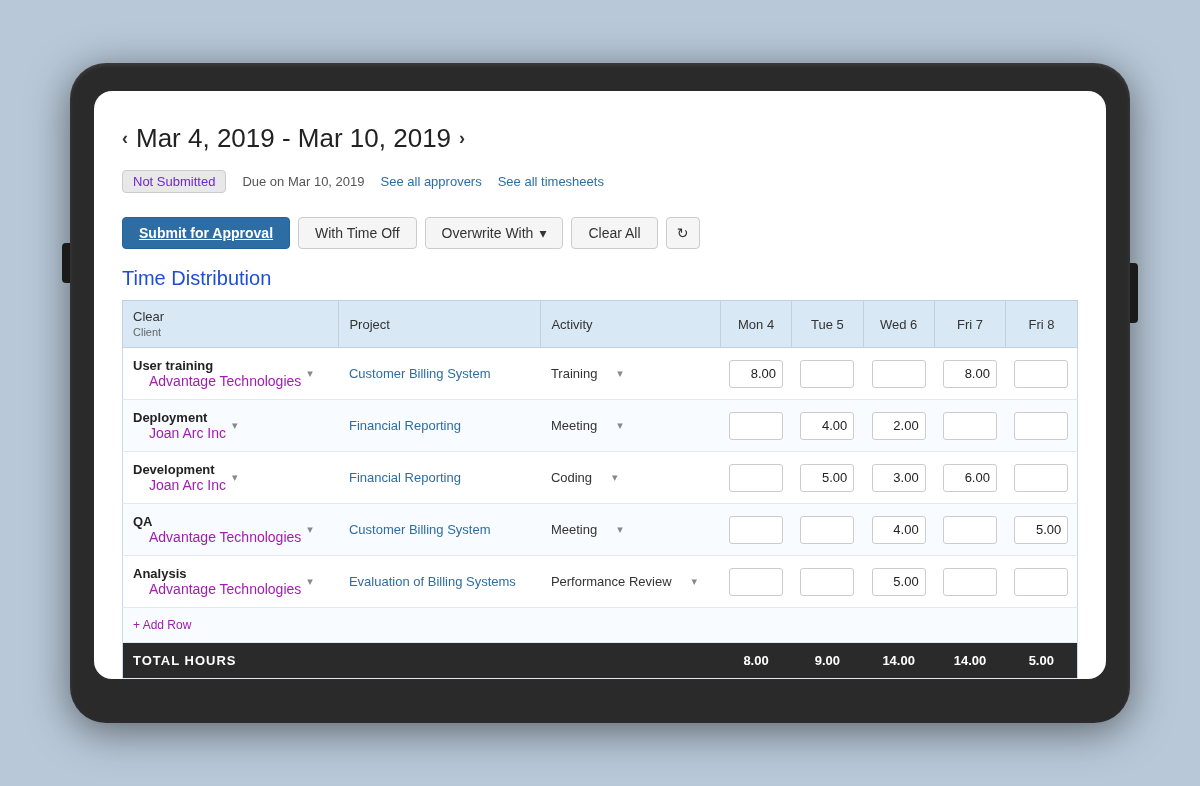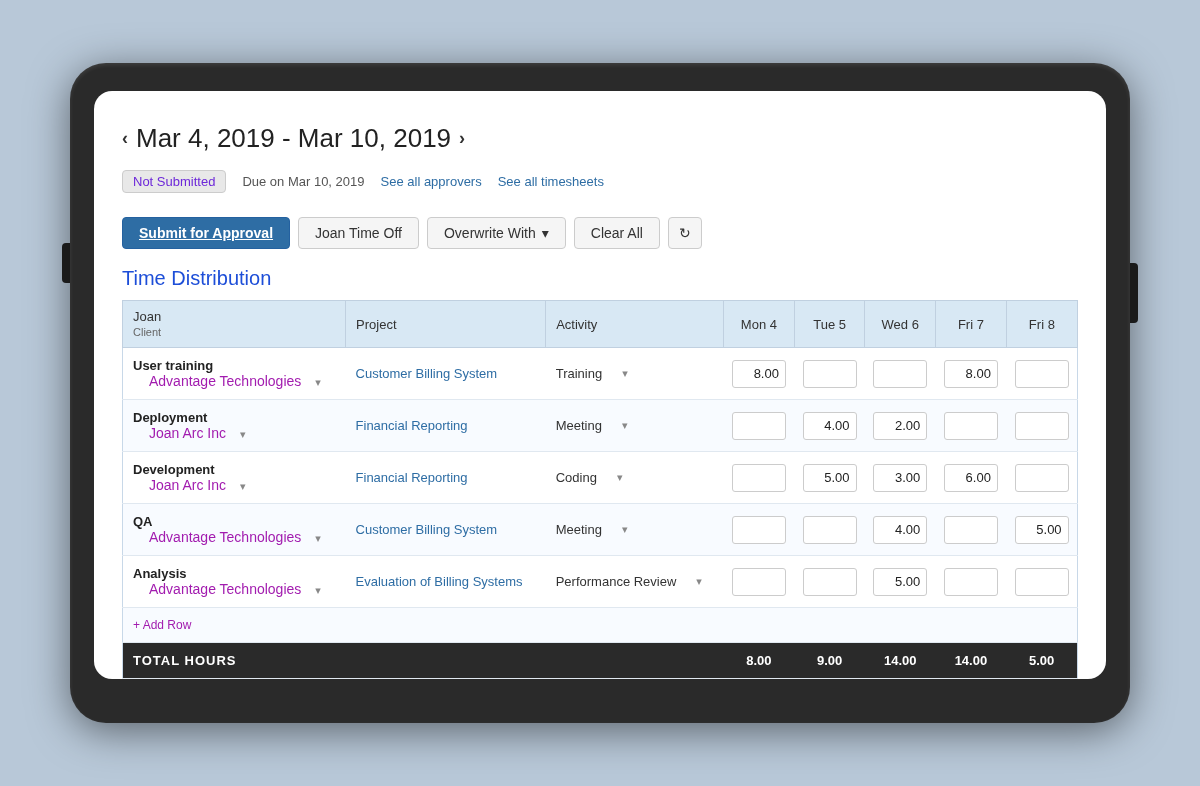--- a/index.html
+++ b/index.html
@@ -188,22 +188,22 @@
       padding: 10px 10px;
     }
 
     .td-project {
       padding: 10px 10px;
       color: #2e6da4;
     }
 
     .td-with-arrow {
       display: flex;
-      align-items: flex-end;
-      gap: 14px;
+      align-items: center;
+      gap: 6px;
     }
 
     .dropdown-arrow {
       color: #888;
       font-size: 11px;
     }
 
     .activity-select {
       display: flex;
       align-items: center;
@@ -299,36 +299,36 @@
 
       <div class="status-bar">
         <span class="status-badge">Not Submitted</span>
         <span class="due-text">Due on Mar 10, 2019</span>
         <a class="link-text">See all approvers</a>
         <a class="link-text">See all timesheets</a>
       </div>
 
       <div class="toolbar">
         <button class="btn btn-primary">Submit for Approval</button>
-        <button class="btn">Joan Time Off</button>
+        <button class="btn">With Time Off</button>
         <button class="btn btn-dropdown">
           <span>Overwrite With</span>
           <span>▾</span>
         </button>
         <button class="btn">Clear All</button>
         <button class="btn btn-icon">↻</button>
       </div>
 
       <div class="section-title">Time Distribution</div>
 
       <table class="timesheet-table">
         <thead>
           <tr>
             <th class="col-task">
-              <span>Joan</span><br>
+              <span>Clear</span><br>
               <span class="header-sub">Client</span>
             </th>
             <th class="col-project">Project</th>
             <th class="col-activity">Activity</th>
             <th class="day-col">Mon 4</th>
             <th class="day-col">Tue 5</th>
             <th class="day-col">Wed 6</th>
             <th class="day-col">Fri 7</th>
             <th class="day-col">Fri 8</th>
           </tr>

